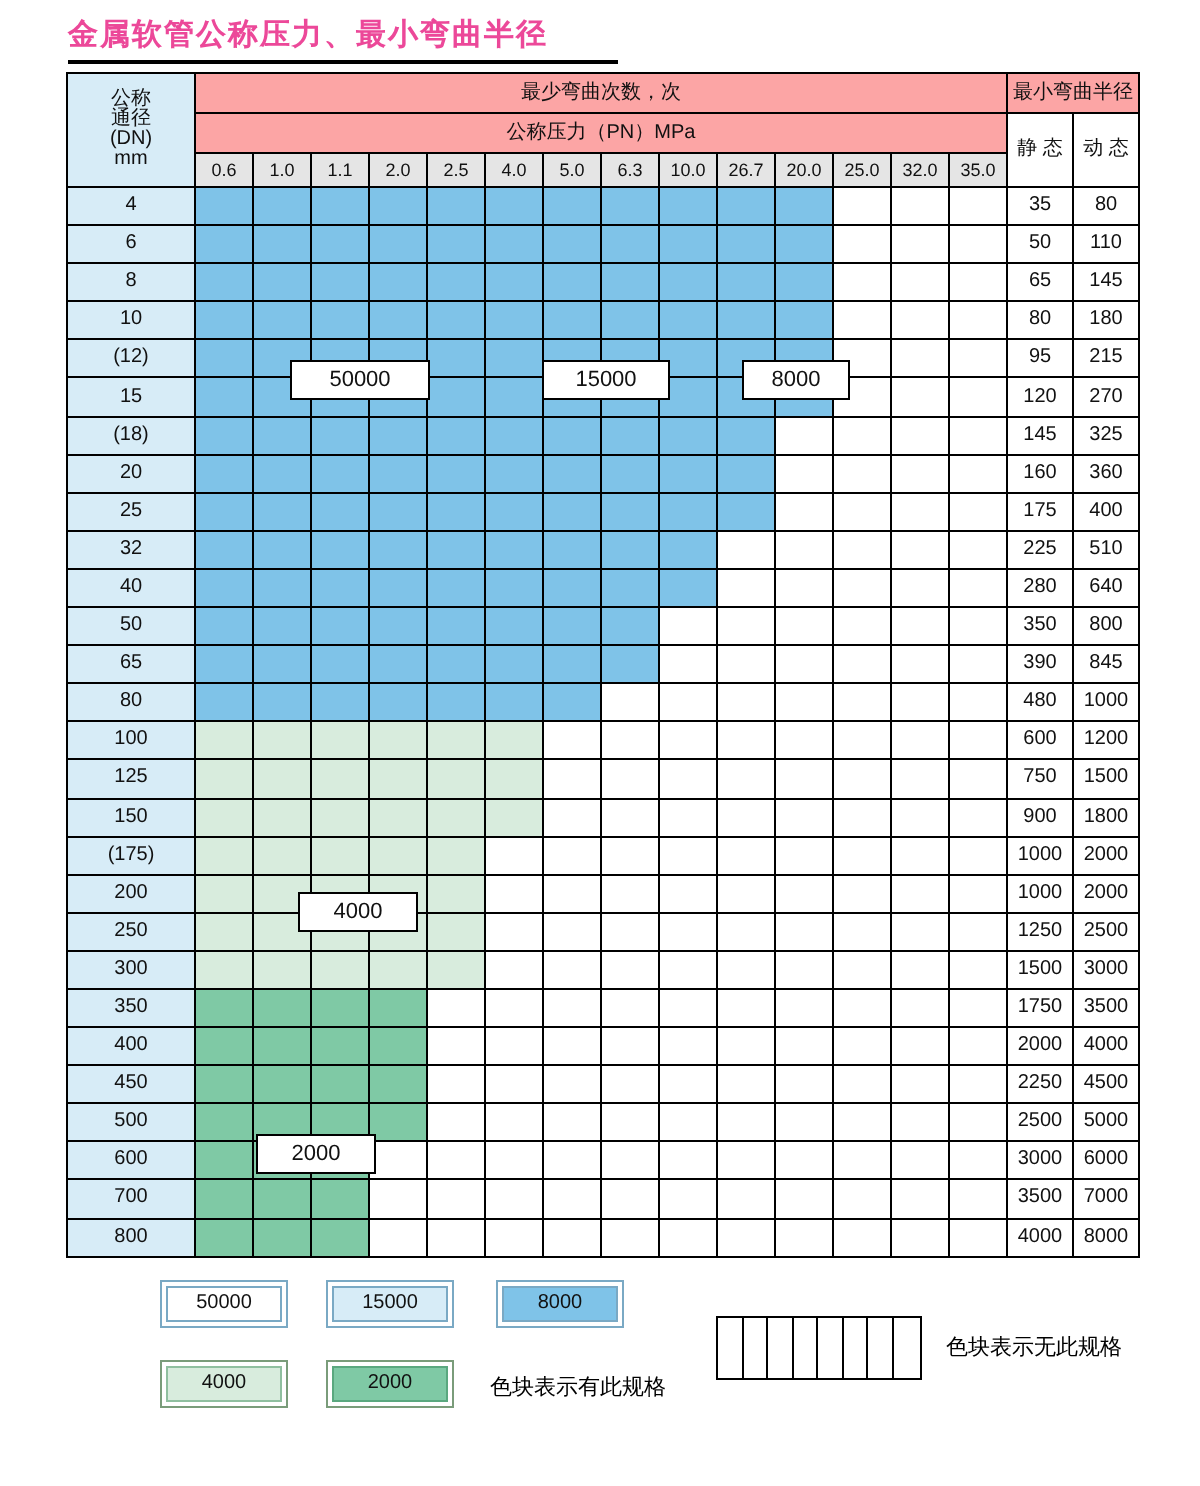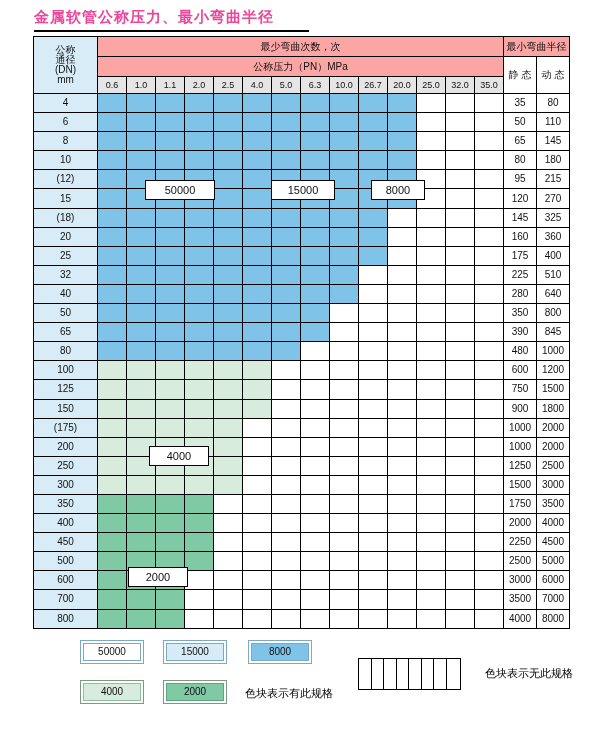--- a/index.html
+++ b/index.html
@@ -695,14 +695,14 @@
   <div class="lg-grid" style="left:325px;top:22px;width:101px;height:30px;">
     <span></span>
       <span></span>
       <span></span>
       <span></span>
       <span></span>
       <span></span>
       <span></span>
       <span></span>
   </div>
-  <div class="lg-note" style="left:440px;top:30px;margin-left:12px;">色块表示无此规格</div>
+  <div class="lg-note" style="left:440px;top:30px;">色块表示无此规格</div>
 </div>
 
 </body></html>

